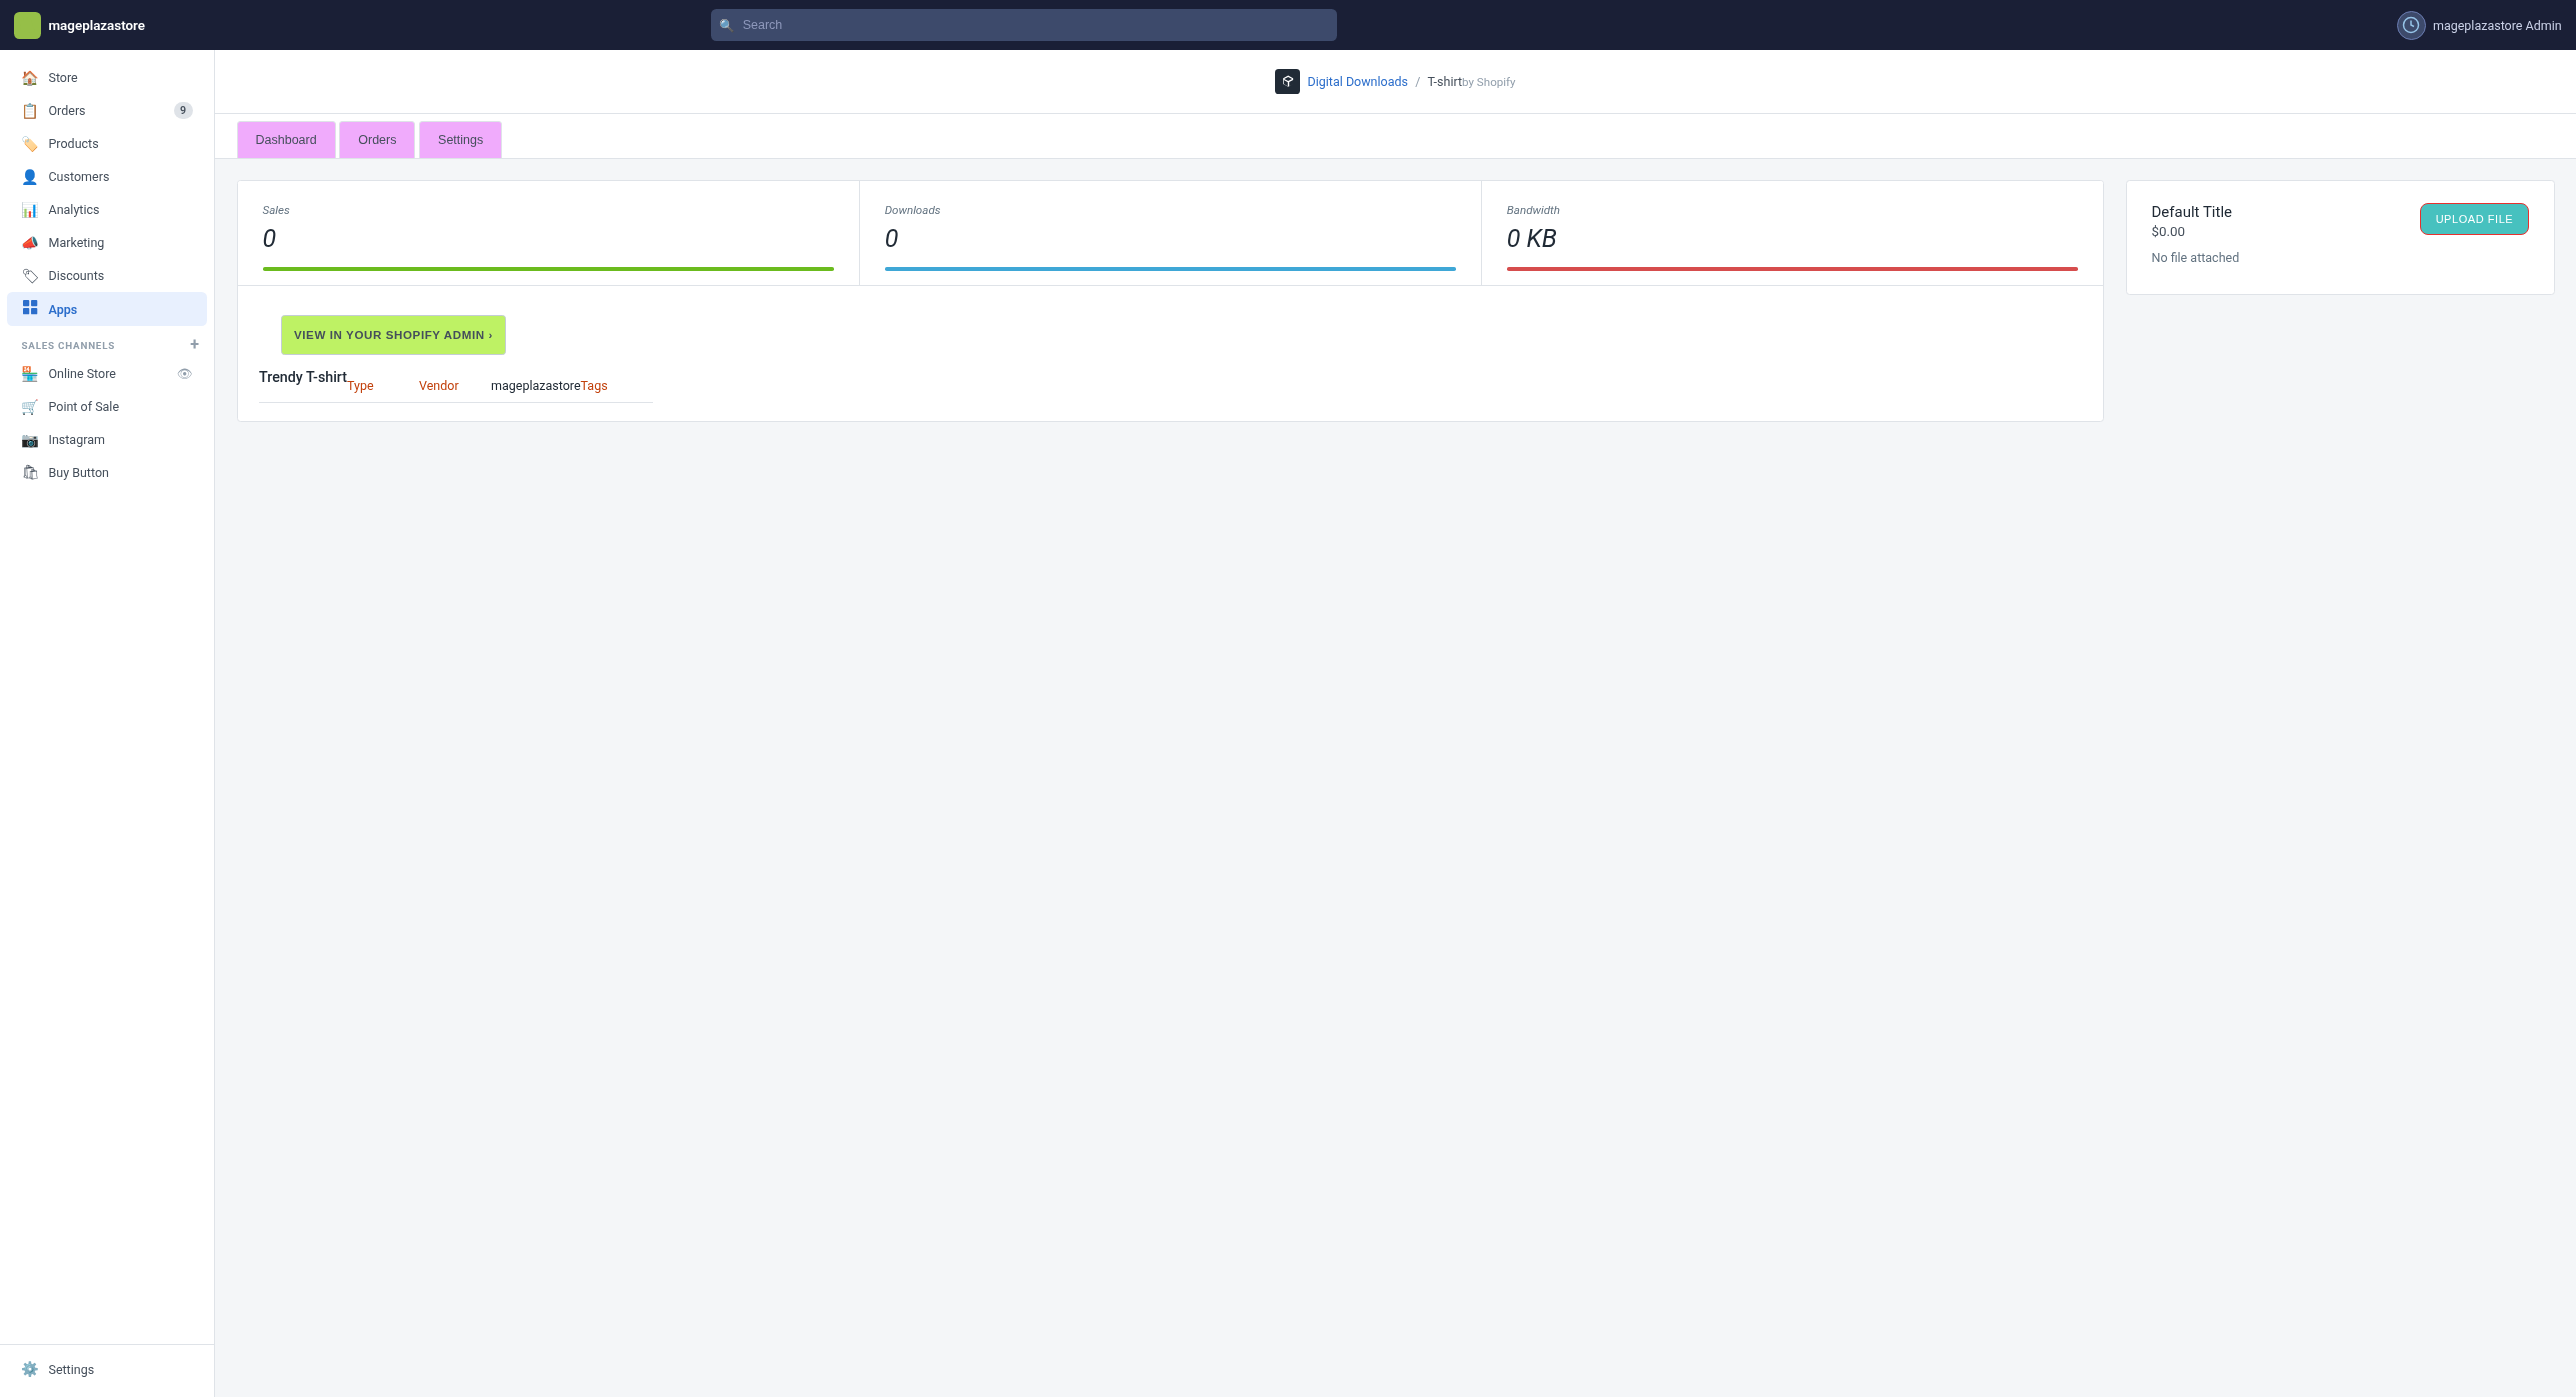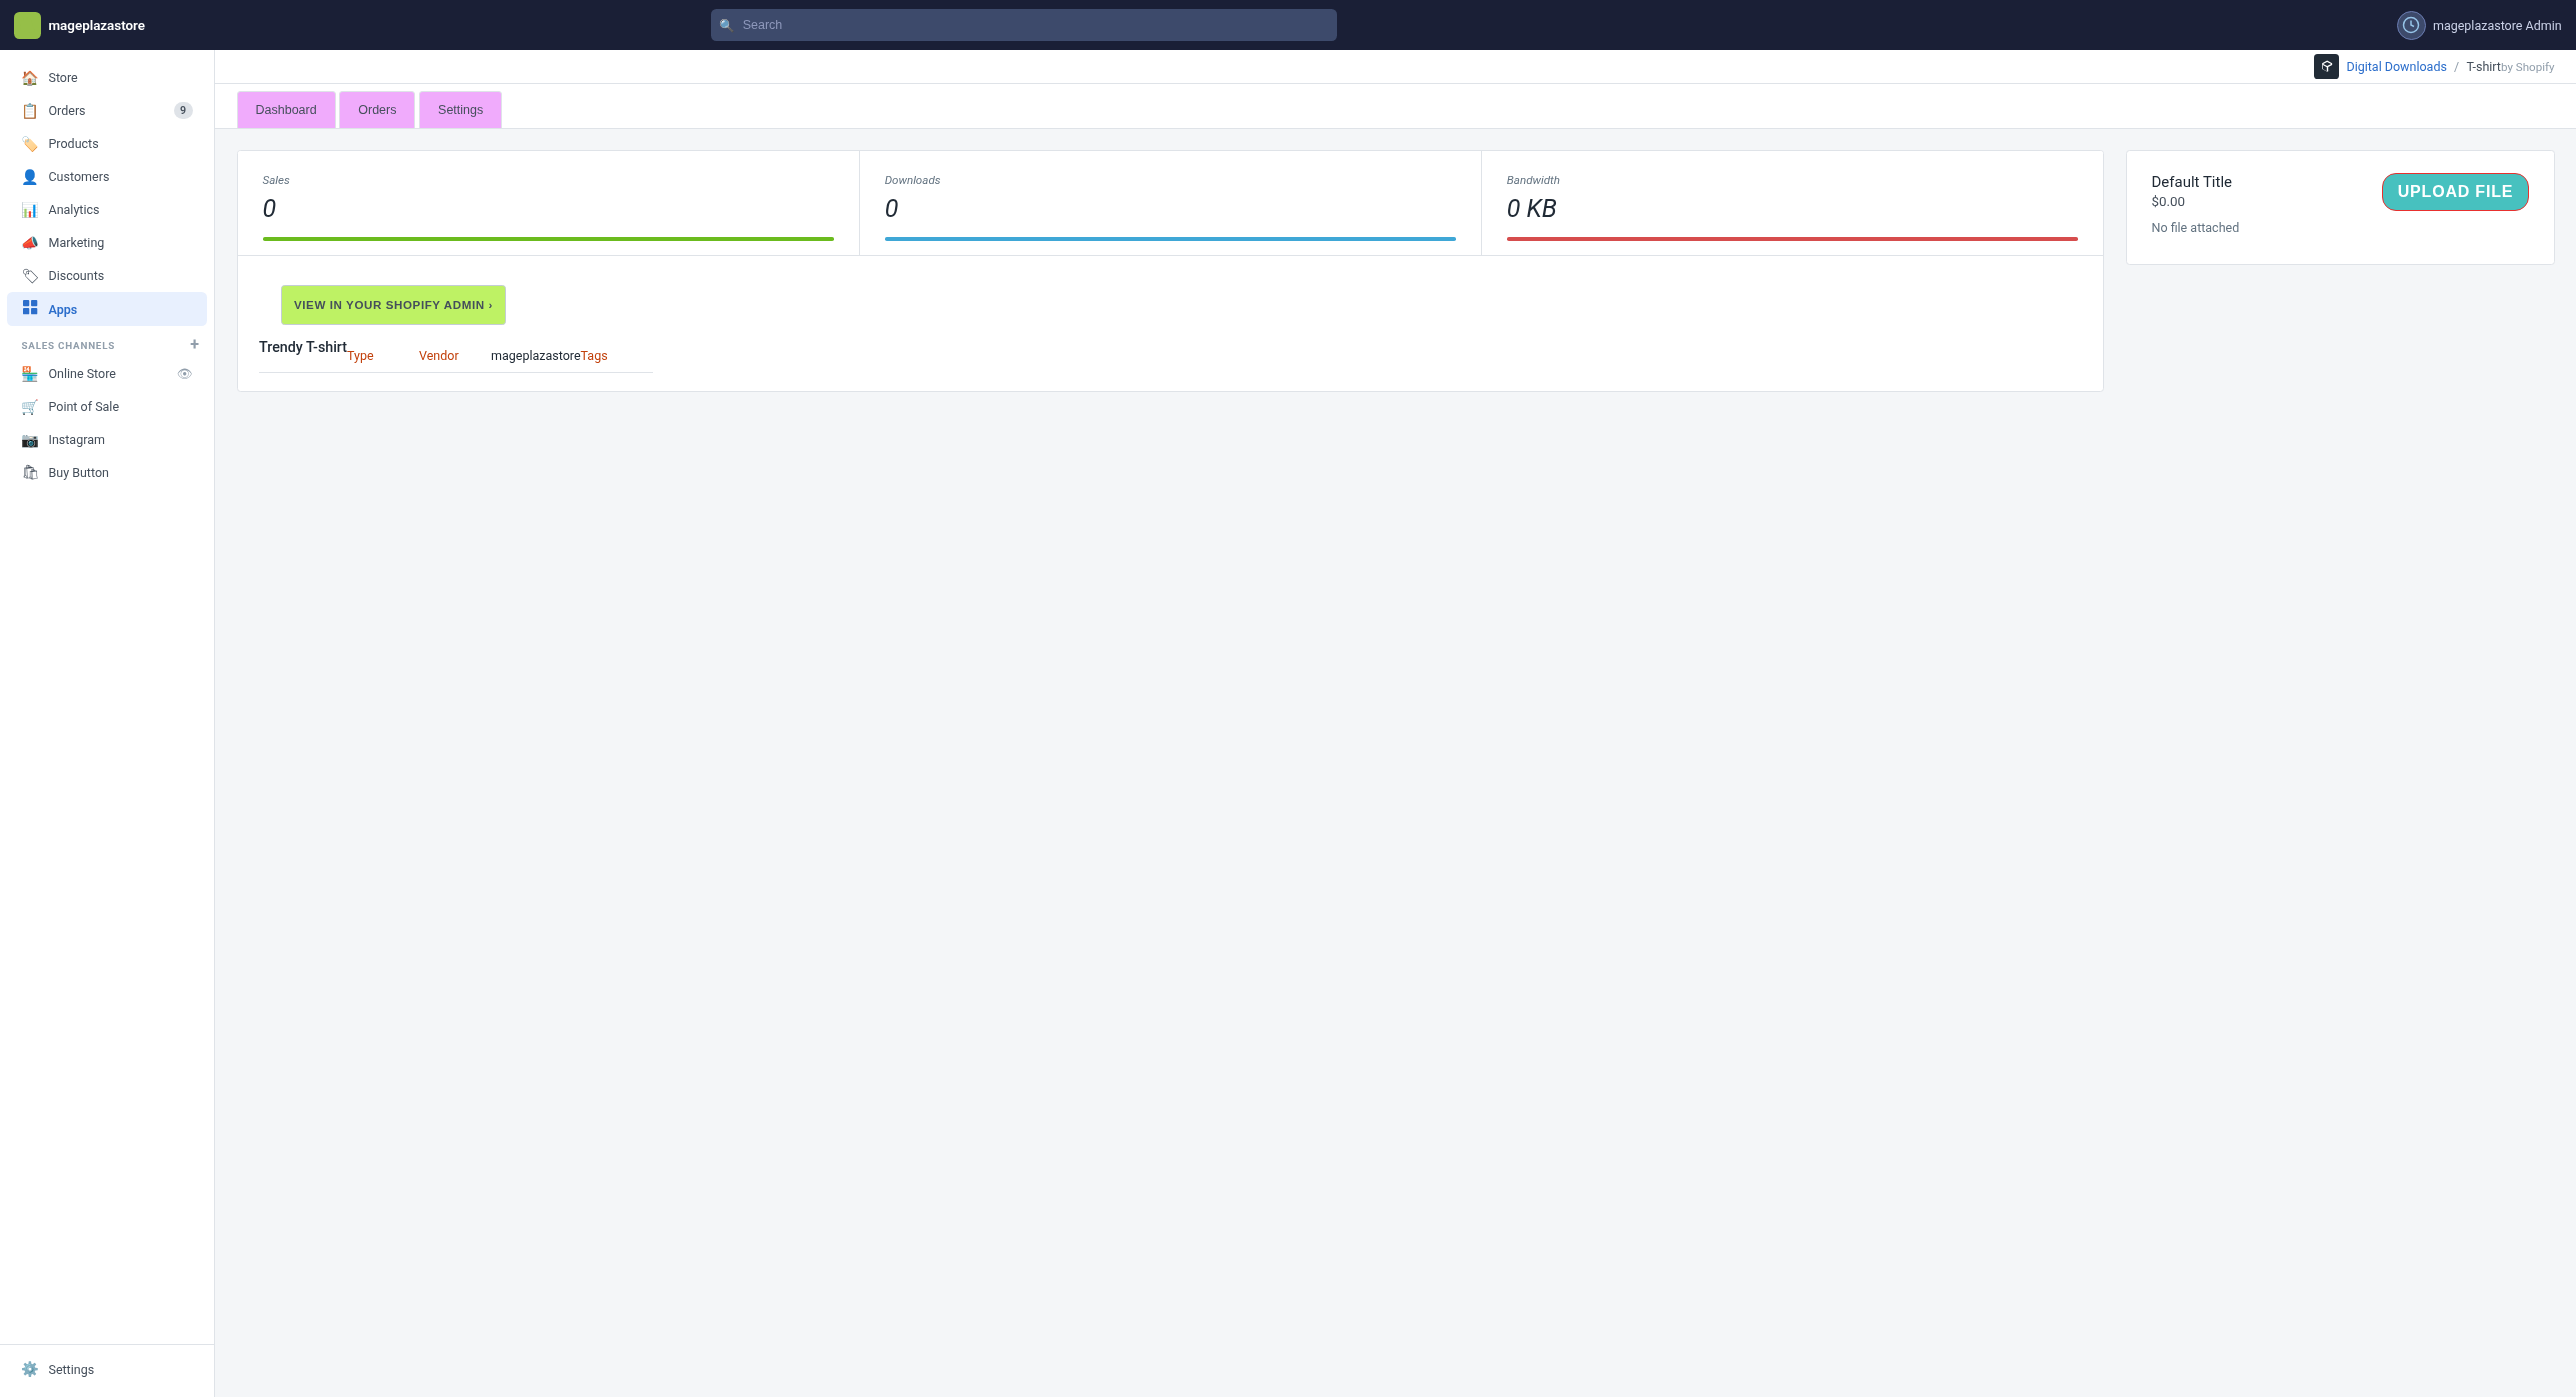--- a/index.html
+++ b/index.html
@@ -158,24 +158,24 @@
       flex: 1;
       padding: 0;
       background: #f4f6f8;
     }
 
     
     .breadcrumb-bar {
       background: #fff;
       border-bottom: 0.9px solid #dfe3e8;
       padding: 0 21.5px;
-      height: 34px;
-      display: flex;
-      align-items: center;
-      justify-content: flex-end;
+      height: 64px;
+      display: flex;
+      align-items: center;
+      justify-content: center;
     }
     .breadcrumb {
       display: flex;
       align-items: center;
       gap: 7.2px;
       font-size: 12.5px;
       color: #454f5b;
     }
     .breadcrumb .bc-icon {
       width: 25px; height: 25px;
@@ -298,24 +298,24 @@
       justify-content: space-between;
       margin-bottom: 7.2px;
     }
     .variant-title { font-size: 15px; font-weight: 400; color: #212b36; margin-bottom: 3.6px; }
     .variant-price { font-size: 13.4px; color: #454f5b; margin-bottom: 10.7px; }
     .no-file { font-size: 12.5px; color: #637381; }
     .upload-btn {
       background: #47c1bf;
       color: #fff;
       border: 1.8px solid #e8302e;
-      border-radius: 14px;
+      border-radius: 8px;
       padding: 9px 14.3px;
-      font-size: 16px;
-      font-weight: 700;
+      font-size: 11px;
+      font-weight: 400;
       letter-spacing: 0.05em;
       cursor: pointer;
       white-space: nowrap;
     }
 
     
     .lower-section {
       display: flex;
       gap: 21.5px;
     }

